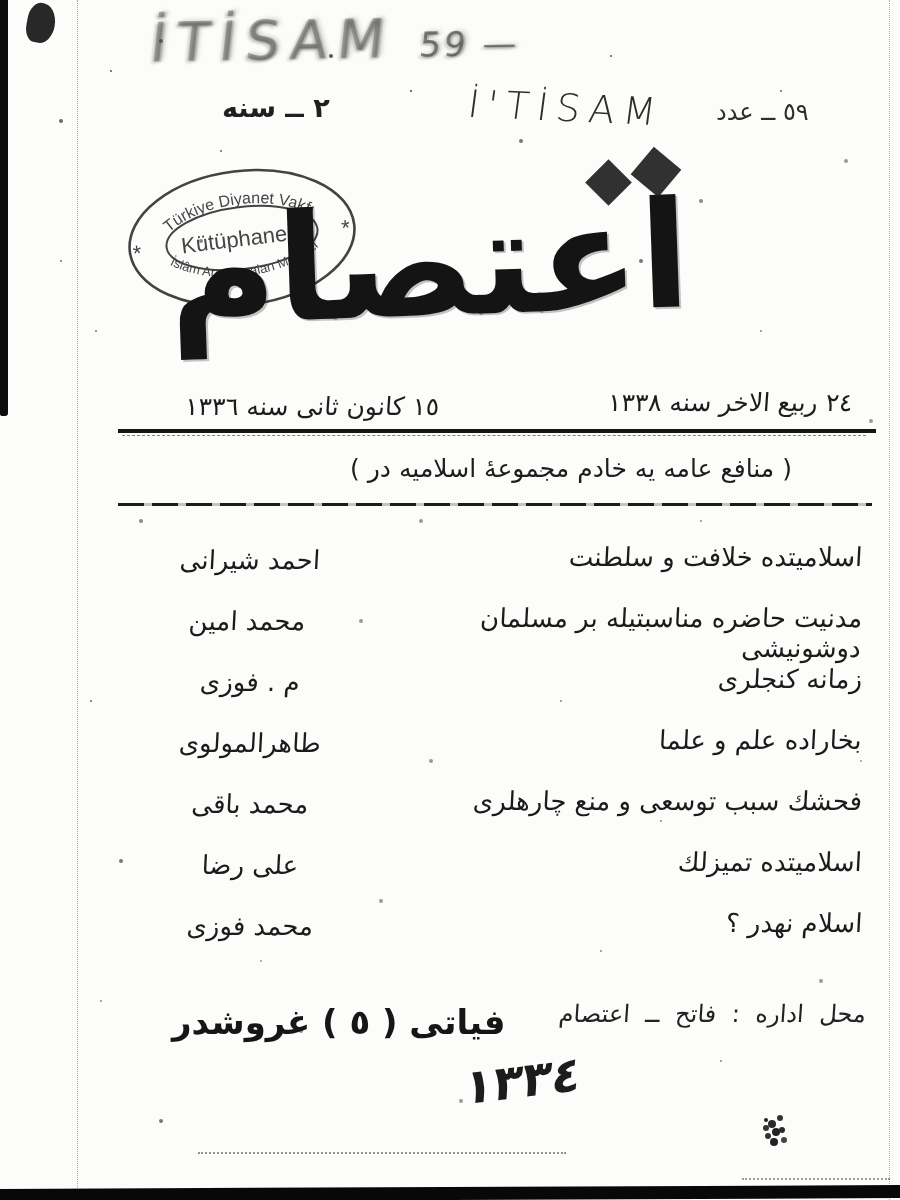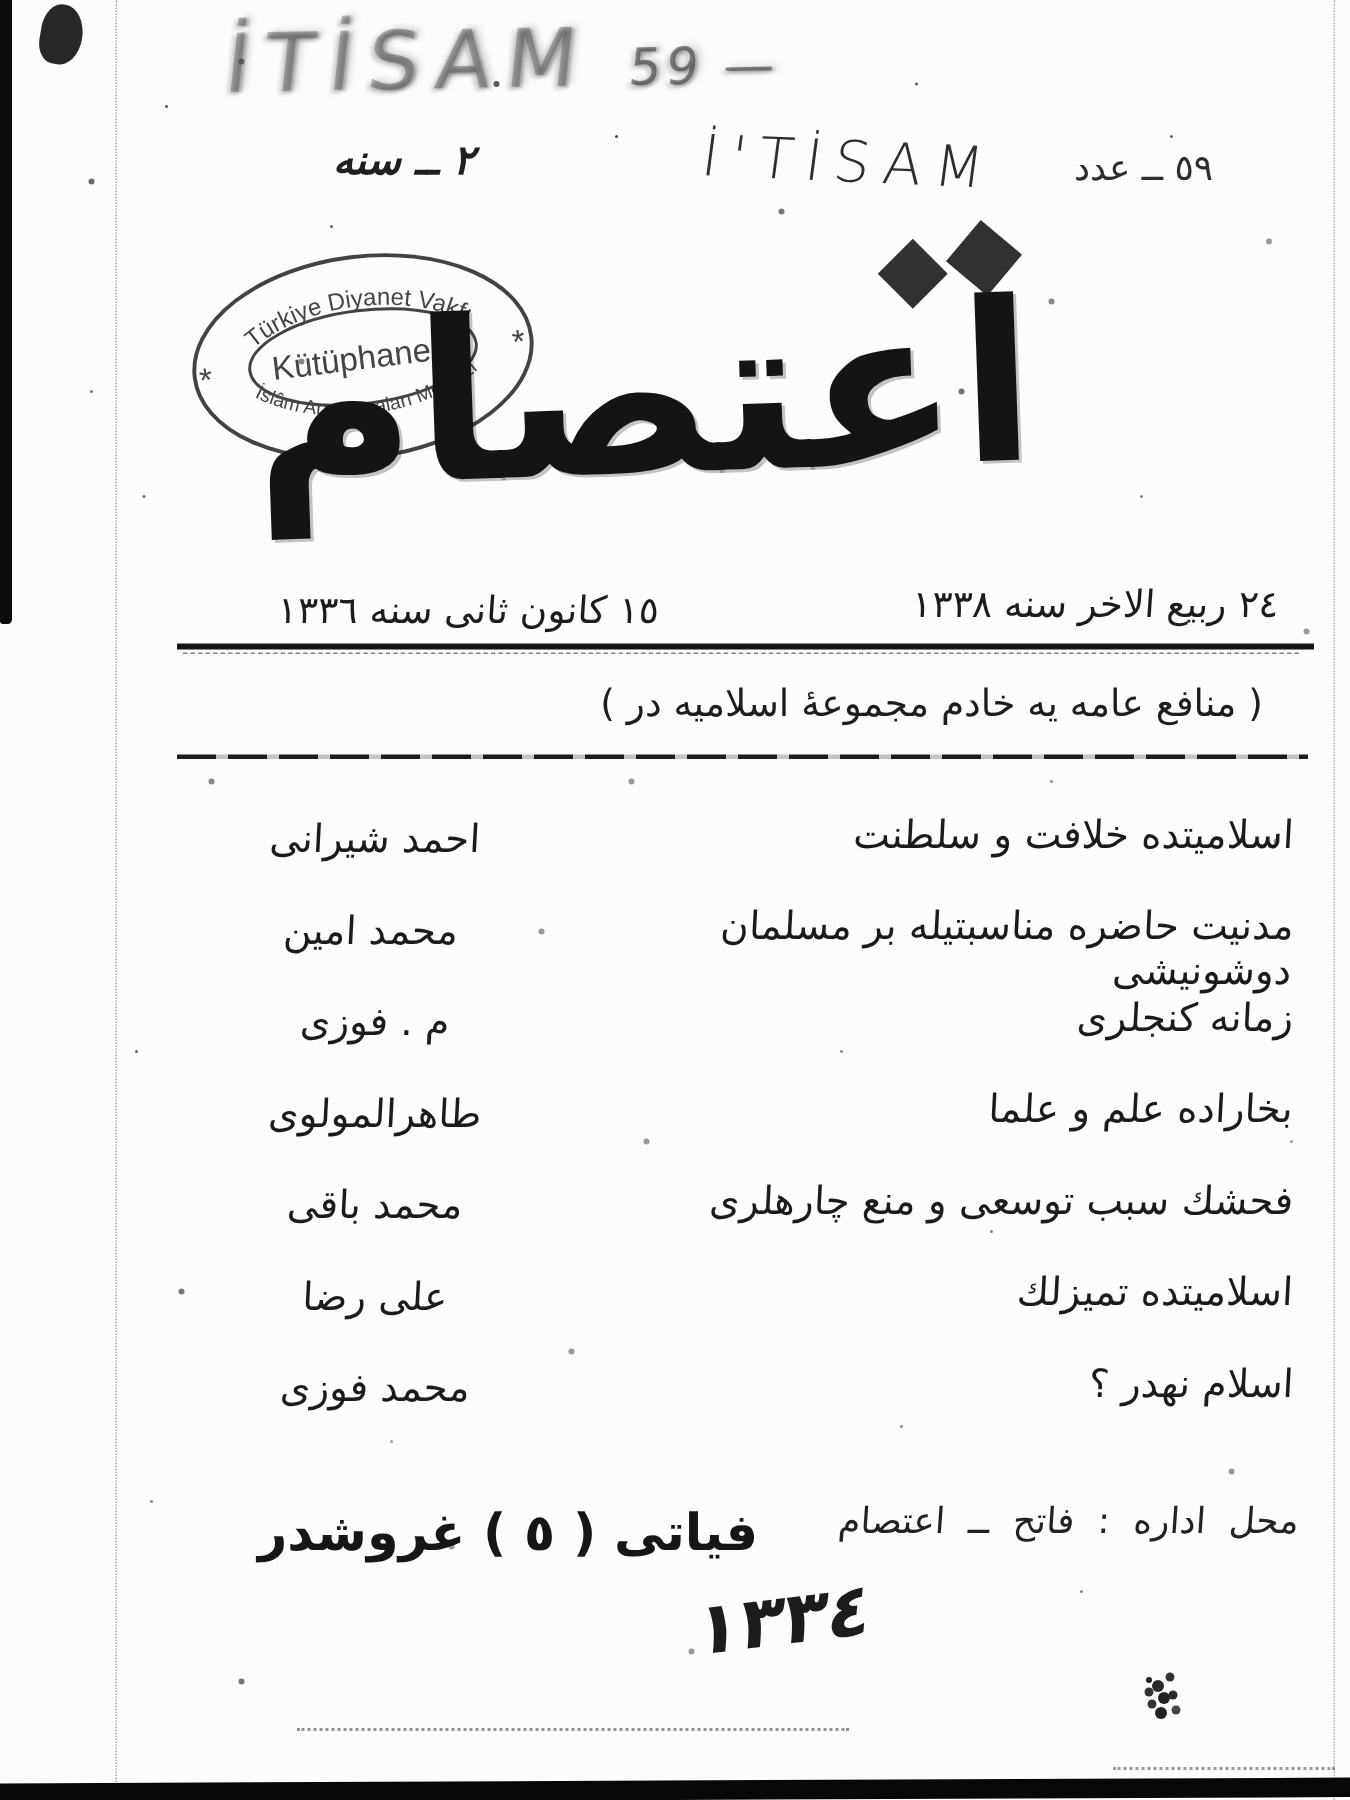--- a/index.html
+++ b/index.html
@@ -43,39 +43,39 @@
     position:absolute;left:150px;top:6px;width:600px;height:72px;
     font-size:54px;letter-spacing:10px;color:rgba(55,55,55,.34);
     transform:rotate(-1deg) skewX(-7deg);white-space:nowrap;
     text-shadow:2px 1px 2px rgba(70,70,70,.35),-2px 2px 3px rgba(70,70,70,.28),4px -1px 4px rgba(70,70,70,.2);
   }
   .ghost-num{font-size:34px;letter-spacing:3px;color:rgba(45,45,45,.55);margin-left:26px;}
   .pencil-title{
     position:absolute;left:468px;top:86px;font-size:38px;letter-spacing:8px;
     color:#2e2e2e;transform:rotate(2.5deg) skewX(-5deg);font-weight:300;white-space:nowrap;
   }
-  .year-label{position:absolute;left:222px;top:92px;font-size:27px;font-weight:bold;direction:rtl;color:#1f1f1f;font-style:italic;}
+  .year-label{position:absolute;left:222px;top:92px;font-size:27px;font-weight:bold;direction:rtl;color:#1f1f1f;}
   .issue-label{position:absolute;left:716px;top:98px;font-size:24px;direction:rtl;color:#2d2d2d;}
   
   .stamp{position:absolute;left:120px;top:162px;width:244px;height:152px;transform:rotate(-7deg);opacity:.88;}
   .stamp text{font-family:"Liberation Sans",sans-serif;fill:#2b2b2b;}
   
   .title{
     position:absolute;left:290px;top:112px;width:400px;height:300px;line-height:300px;
     text-align:center;font-size:148px;font-weight:bold;color:#141414;direction:rtl;
     transform:rotate(-2deg);text-shadow:2px 2px 0 rgba(25,25,25,.25);
   }
   .title-dot{position:absolute;background:#1b1b1b;opacity:.9;}
   .dot1{left:592px;top:166px;width:33px;height:33px;transform:rotate(45deg);}
   .dot2{left:638px;top:154px;width:36px;height:36px;transform:rotate(40deg);}
   .date-left{position:absolute;left:185px;top:392px;font-size:25px;direction:rtl;color:#1c1c1c;transform:skewX(-4deg);}
   .date-right{position:absolute;left:608px;top:388px;font-size:25px;direction:rtl;color:#1c1c1c;transform:skewX(-4deg);}
   .rule1{position:absolute;left:118px;right:24px;top:429px;height:4px;background:#161616;}
   .rule1::after{content:"";position:absolute;left:4px;right:10px;top:6px;border-top:1px dashed rgba(30,30,30,.55);}
-  .subtitle{position:absolute;left:300px;right:58px;top:454px;font-size:25px;direction:rtl;color:#1d1d1d;}
+  .subtitle{position:absolute;left:300px;right:58px;top:454px;text-align:center;font-size:25px;direction:rtl;color:#1d1d1d;}
   .rule2{position:absolute;left:118px;right:28px;top:503px;height:3px;
     background:repeating-linear-gradient(90deg,#1c1c1c 0 26px,rgba(28,28,28,.25) 26px 34px);}
   
   .toc{position:absolute;left:130px;right:38px;top:542px;}
   .toc-row{display:flex;justify-content:space-between;align-items:flex-start;height:61px;}
   .toc-author{width:240px;text-align:center;font-size:26px;direction:rtl;padding-top:3px;color:#1b1b1b;transform:skewX(-3deg);}
   .toc-title{font-size:26px;text-align:right;direction:rtl;color:#1b1b1b;transform:skewX(-3deg);}
   
   .price{position:absolute;left:172px;top:1002px;font-size:34px;font-weight:bold;direction:rtl;color:#161616;}
   .address{position:absolute;left:520px;top:1000px;width:346px;font-size:24px;direction:rtl;text-align:right;color:#222;word-spacing:8px;transform:skewX(-4deg);}

